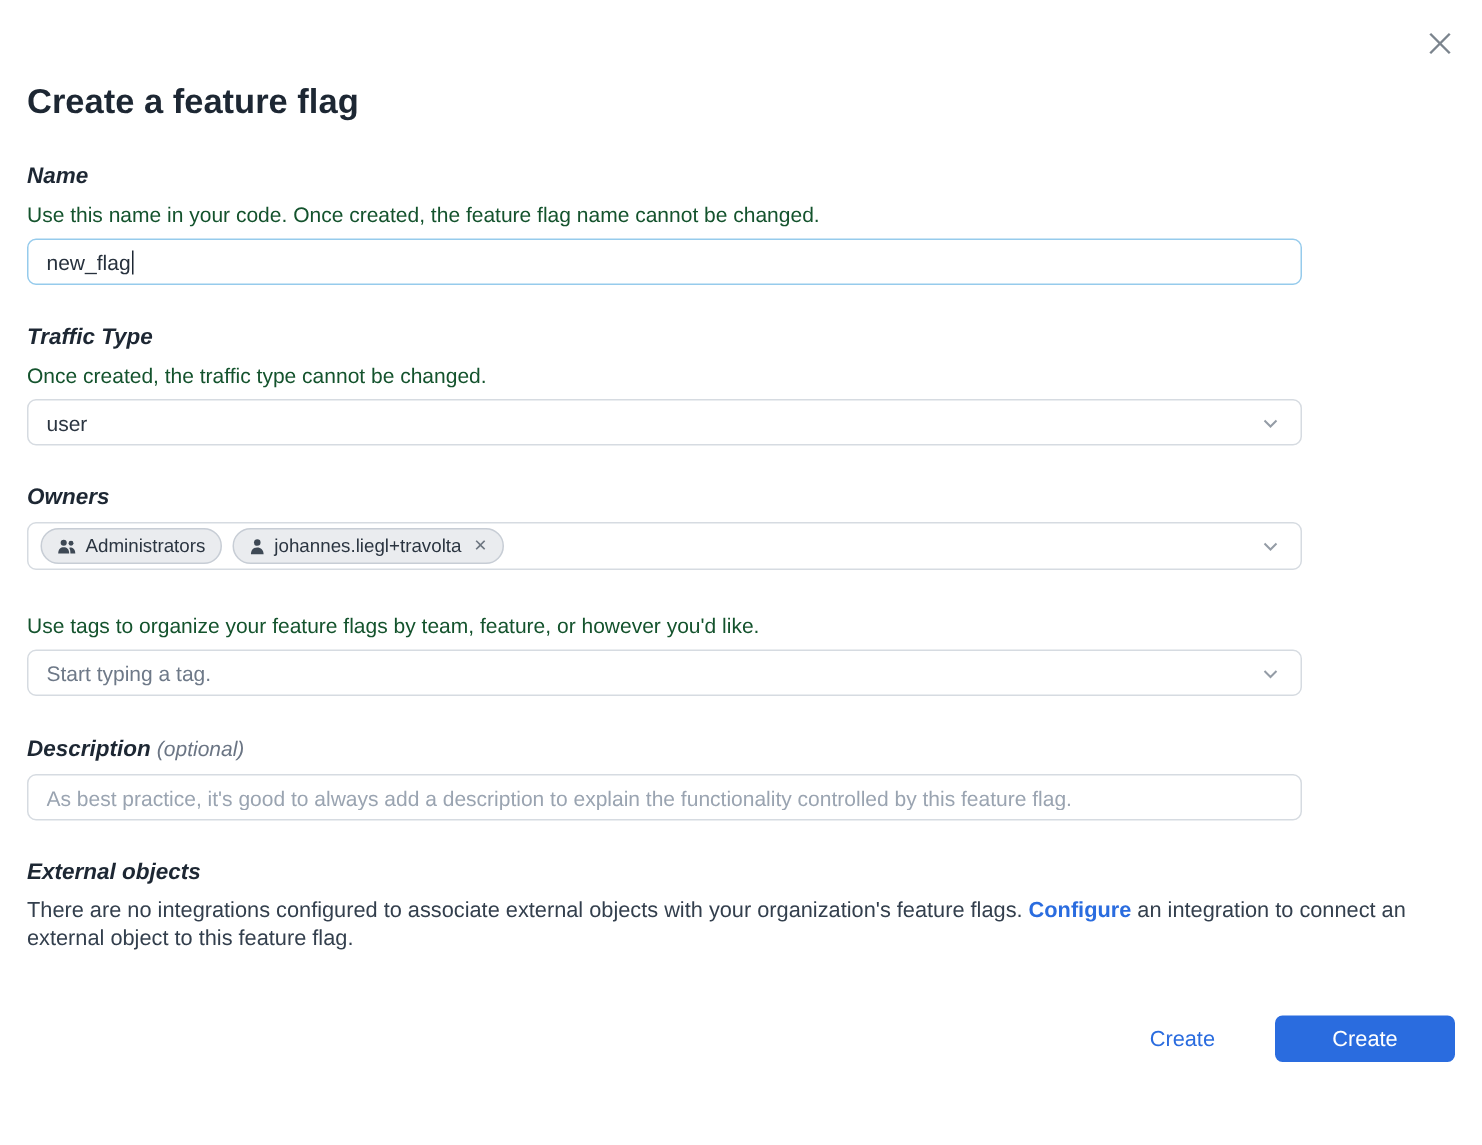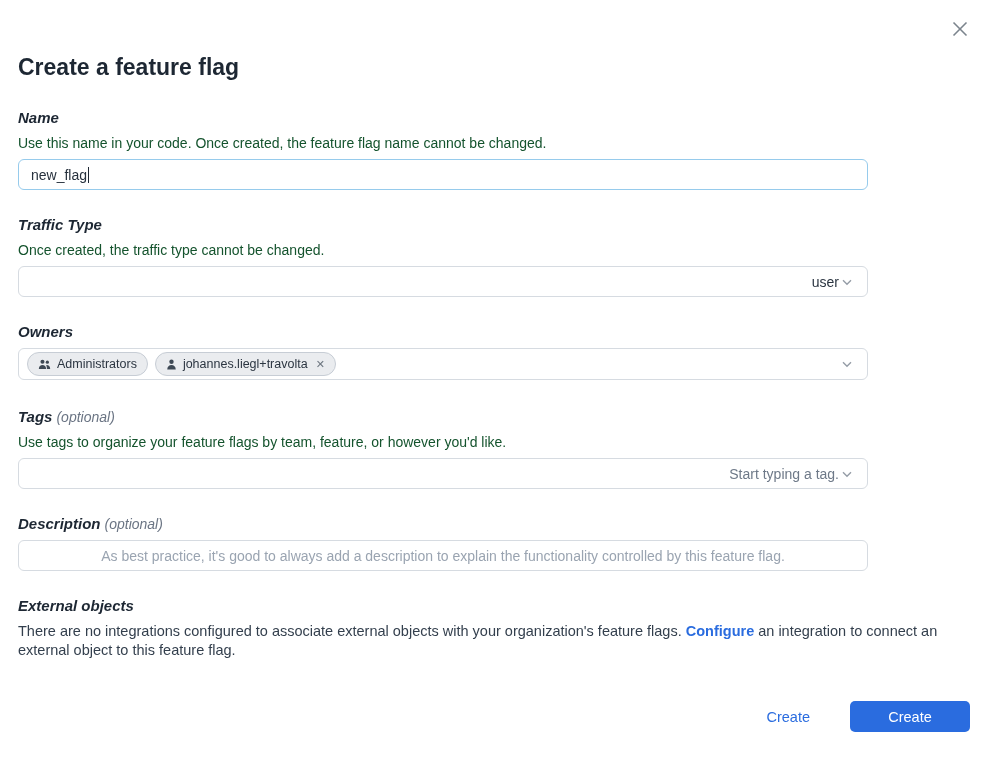--- a/index.html
+++ b/index.html
@@ -77,21 +77,21 @@
 
   .caret {
     display: inline-block;
     width: 1px;
     height: 16px;
     background: #1d2733;
     margin-left: 1px;
     vertical-align: middle;
   }
 
-  .selectbox { justify-content: flex-end; cursor: pointer; }
+  .selectbox { justify-content: space-between; cursor: pointer; }
   .select-value { color: #2b3541; }
   .placeholder-text { color: #6e7988; }
   .chevron { display: flex; align-items: center; }
 
   .owners-box { height: 32px; padding: 0 12px 0 8px; justify-content: flex-start; }
   .owners-chips { display: flex; gap: 7px; flex: 1; align-items: center; }
   .chip {
     display: inline-flex;
     align-items: center;
     gap: 6px;
@@ -107,21 +107,21 @@
   }
   .chip-icon { display: flex; align-items: center; }
   .chip-x {
     color: #6d7680;
     font-size: 11px;
     margin-left: 2px;
     cursor: pointer;
     line-height: 1;
   }
 
-  .real-input { color: #0369a1; text-align: center; }
+  .real-input { color: #0369a1; }
   .real-input::placeholder { color: #9aa4b1; opacity: 1; }
   input.real-input { outline: none; font-family: "Liberation Sans", sans-serif; }
 
   .external-text {
     font-size: 14.5px;
     color: #333f4d;
     line-height: 18.5px;
     margin-top: 7px;
     max-width: 952px;
   }
@@ -226,23 +226,20 @@
       </span>
       <span class="chevron">
         <svg width="16" height="16" viewBox="0 0 24 24">
             <polyline points="6,9.5 12,15.5 18,9.5" fill="none" stroke="#949ca6" stroke-width="2"></polyline>
           </svg>
       </span>
     </div>
   </div>
 
   <div class="group mt-section" style="margin-top:28px;">
-    <div class="field-label">
-      <span>Tags</span><span class="optional">(optional)</span>
-    </div>
     <div class="helper">Use tags to organize your feature flags by team, feature, or however you'd like.</div>
     <div class="selectbox mt-input">
       <span class="placeholder-text">Start typing a tag.</span>
       <span class="chevron">
         <svg width="16" height="16" viewBox="0 0 24 24">
             <polyline points="6,9.5 12,15.5 18,9.5" fill="none" stroke="#949ca6" stroke-width="2"></polyline>
           </svg>
       </span>
     </div>
   </div>

